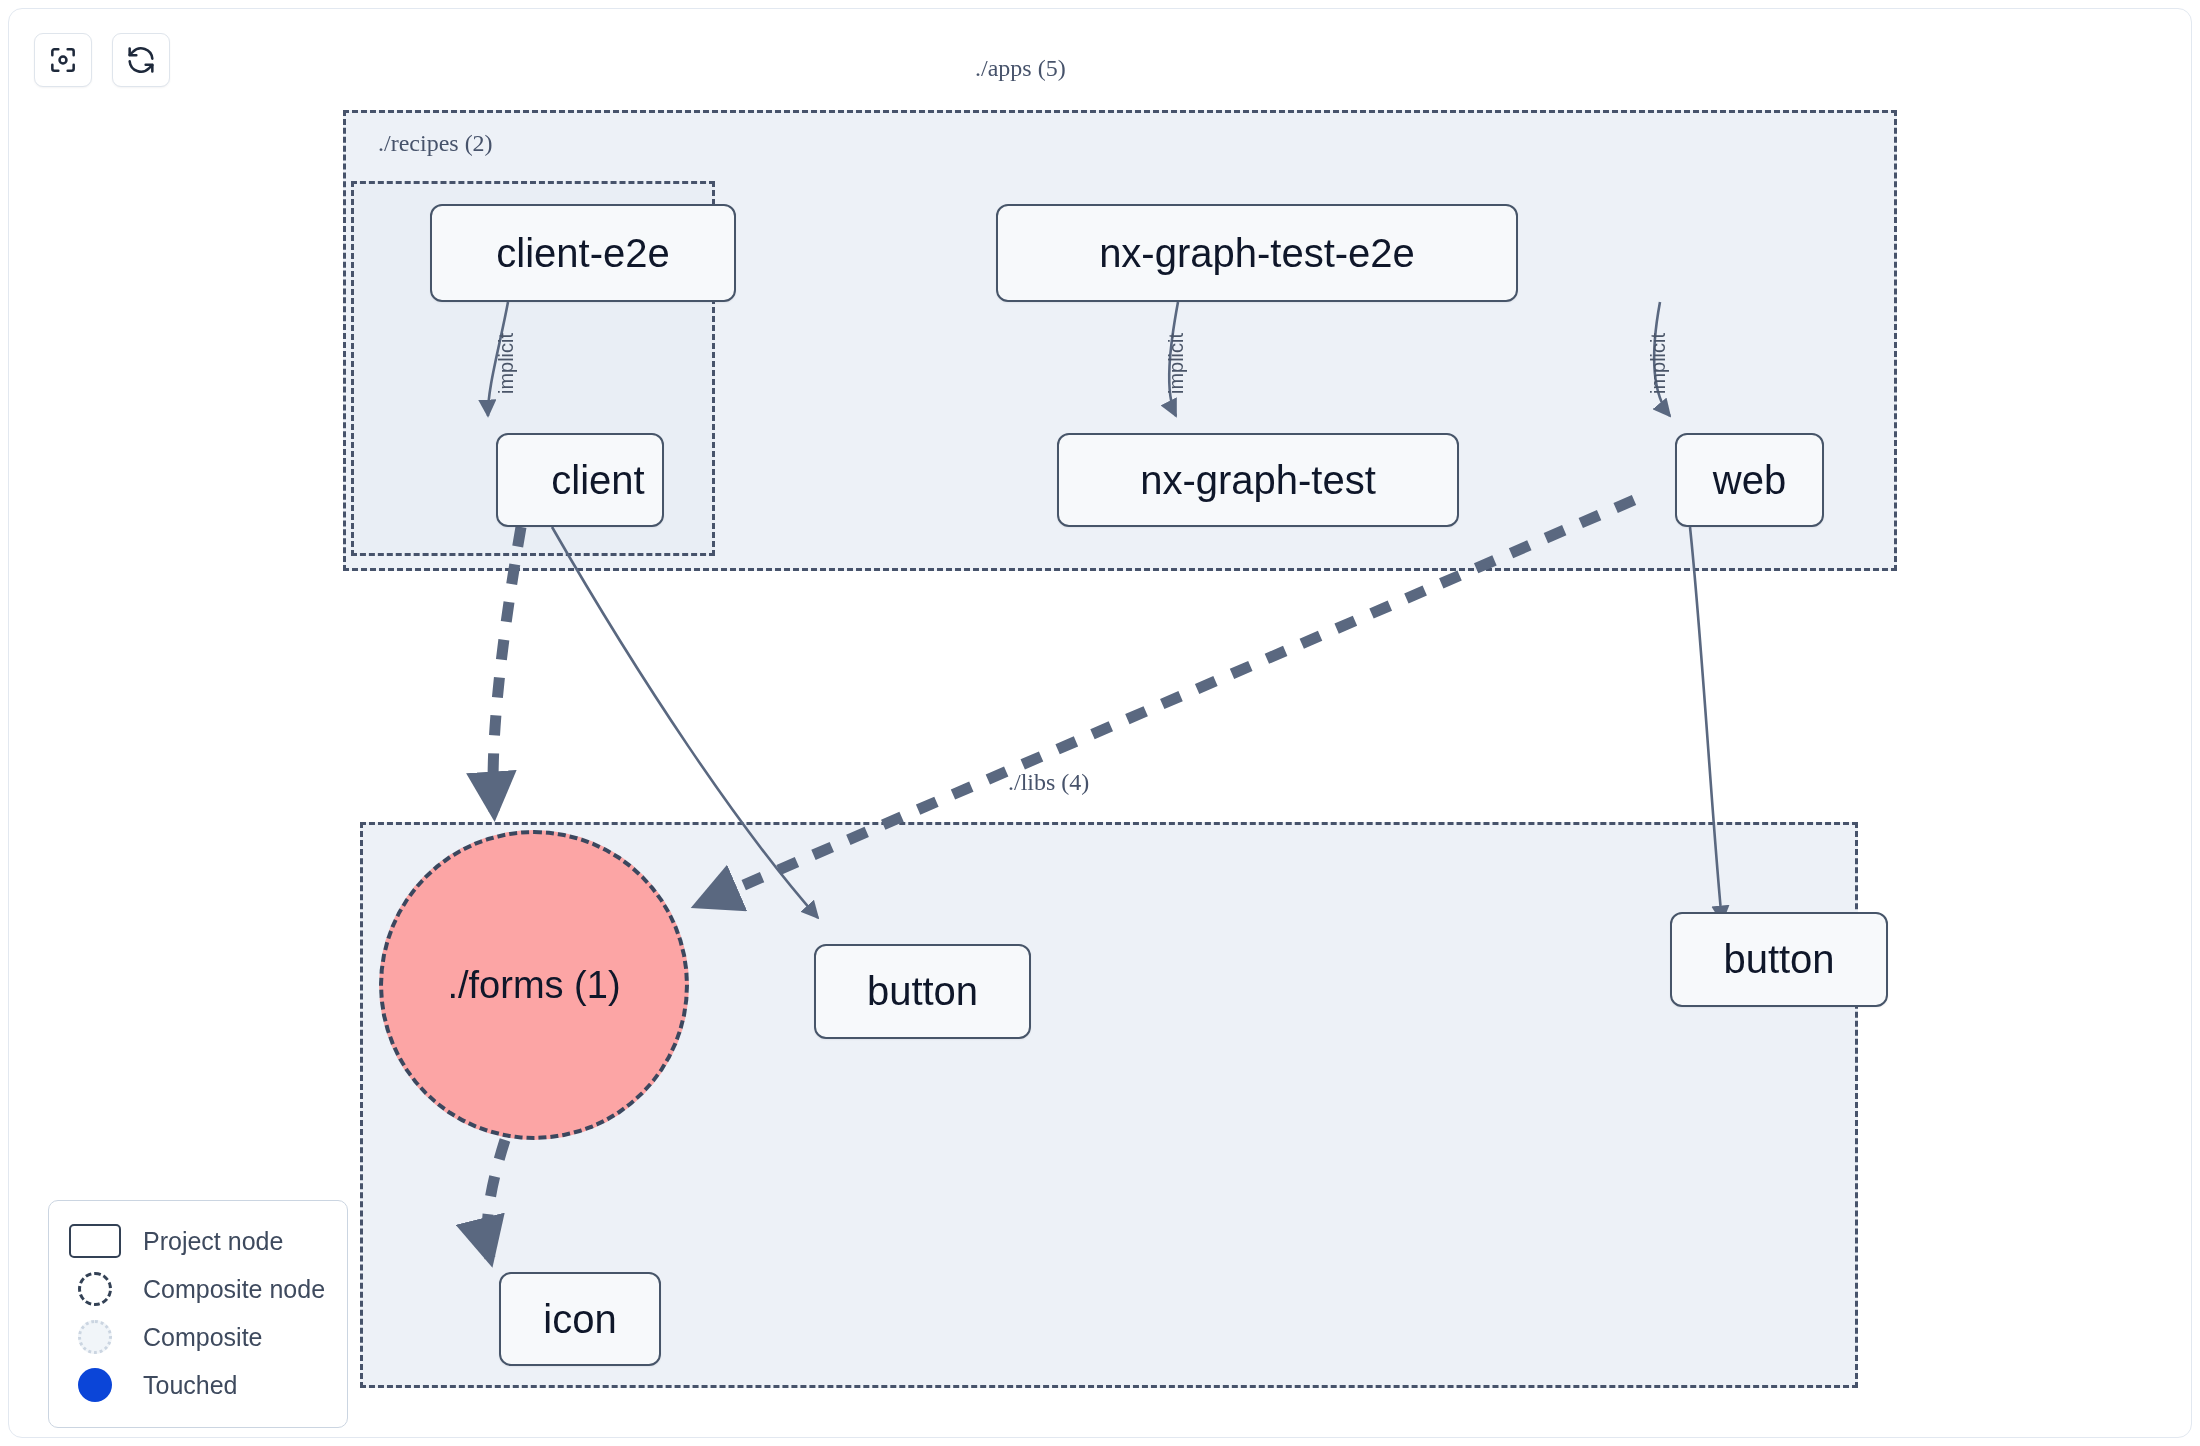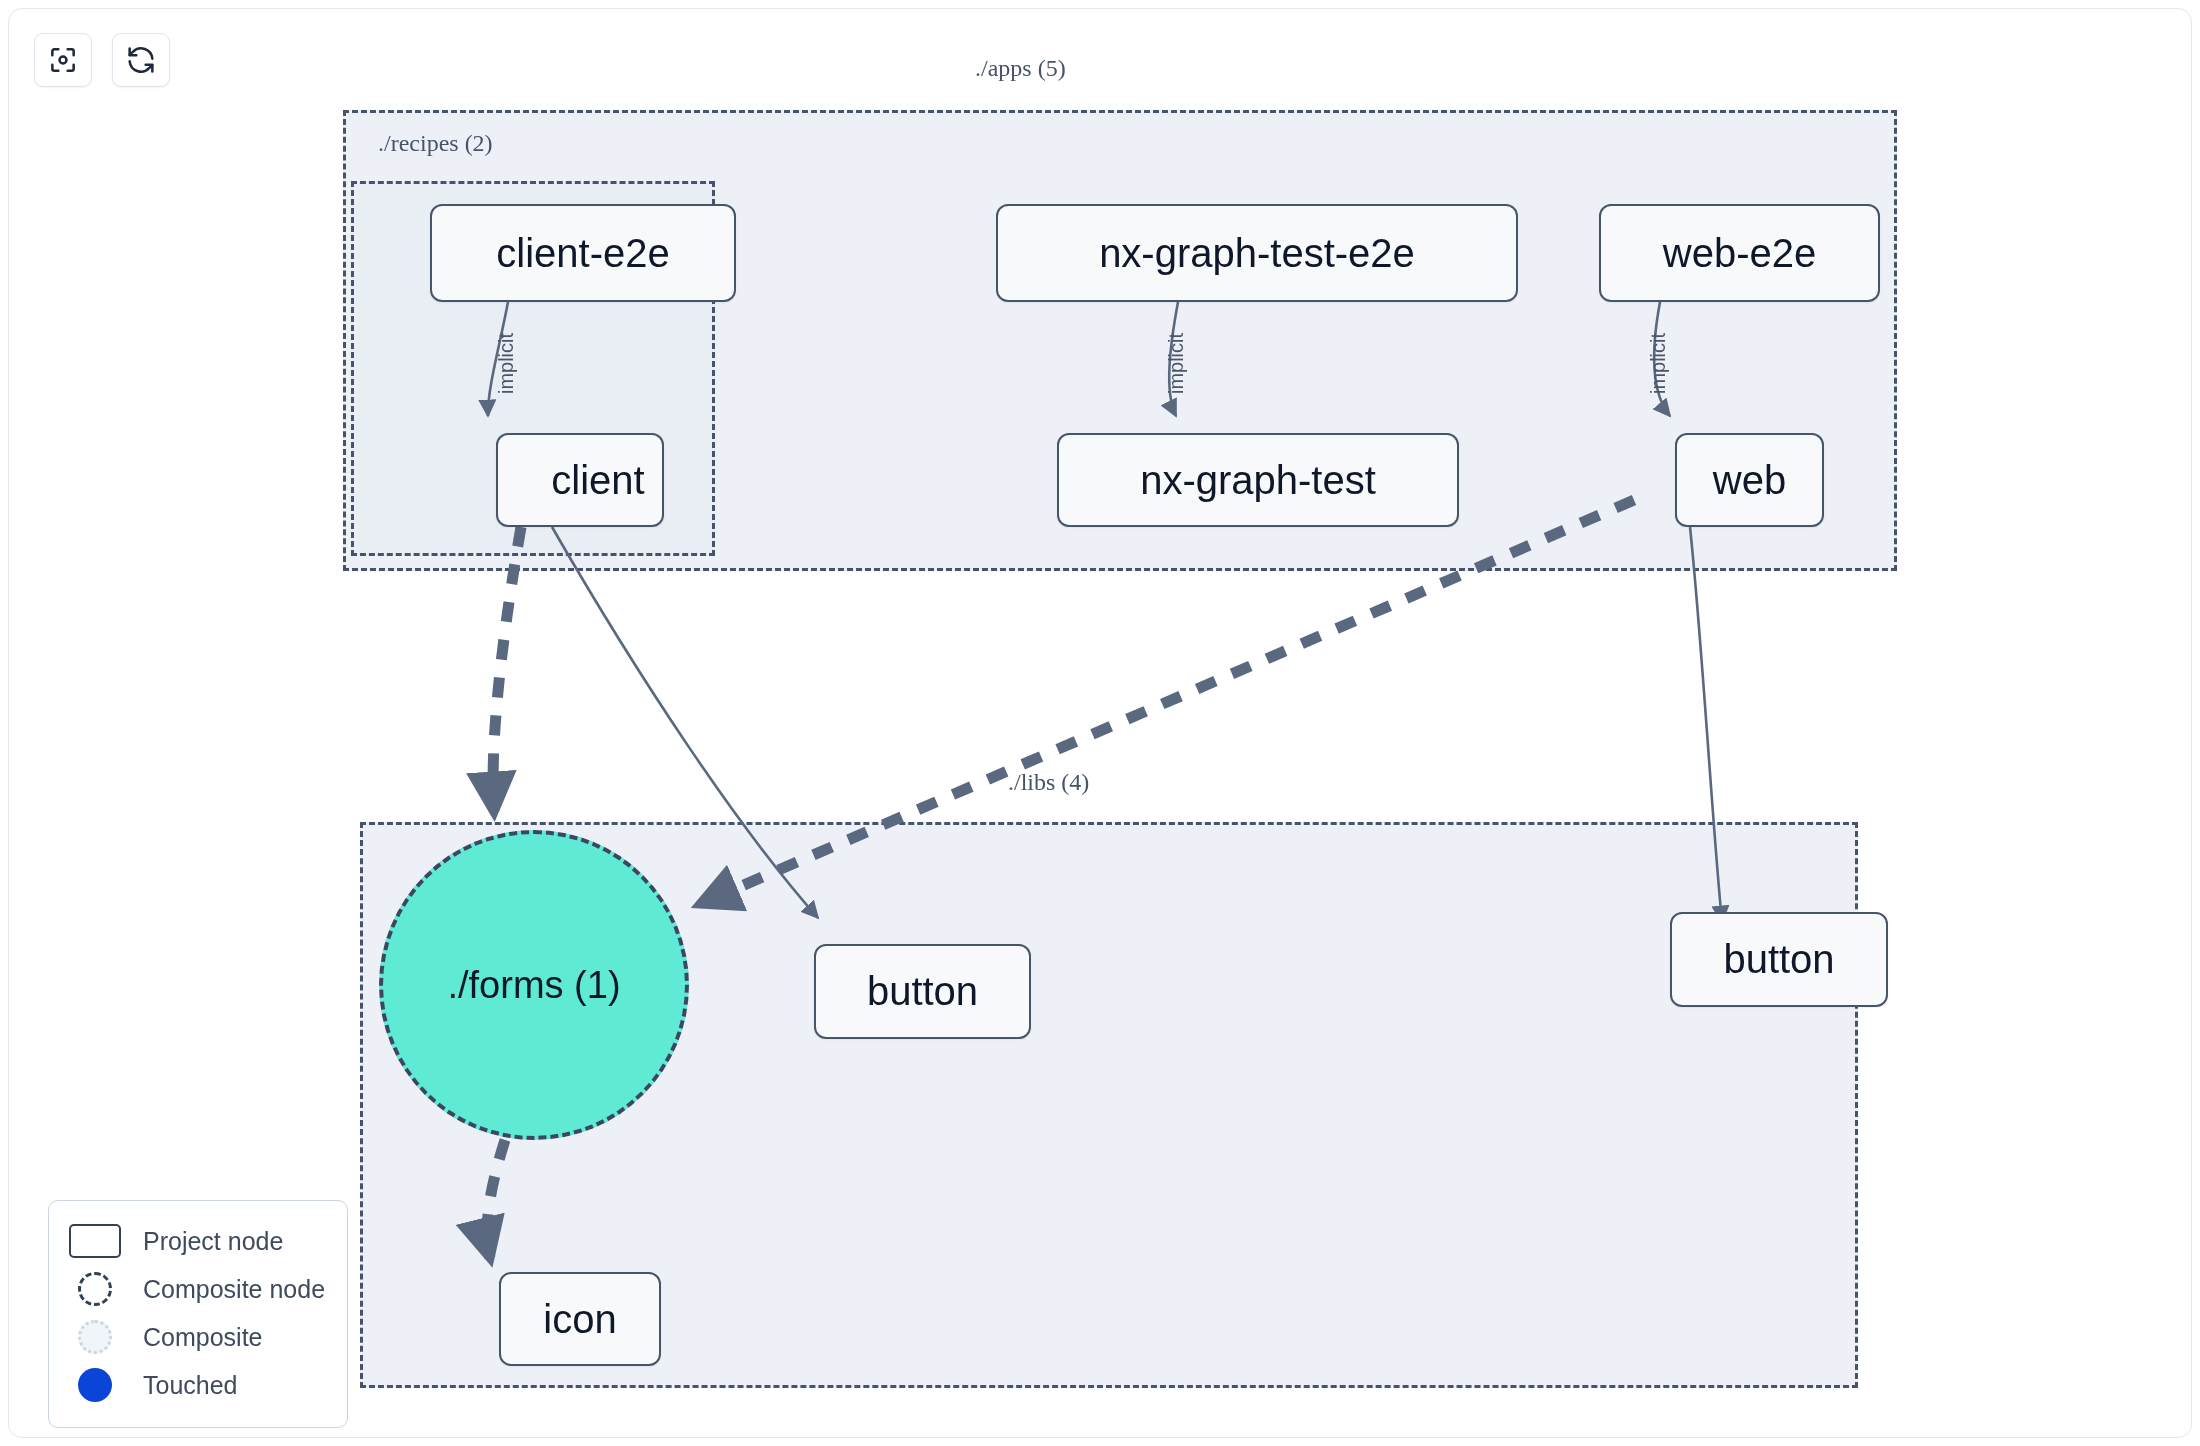--- a/index.html
+++ b/index.html
@@ -105,21 +105,21 @@
     cursor: pointer;
     z-index: 20;
     box-shadow: 0 1px 2px rgba(15,23,42,0.06);
     margin-left: 48px;
   }
 
   
   .composite-node {
     position: absolute;
     box-sizing: border-box;
-    background: #5eead4;
+    background: #fca5a5;
     border: 4px dashed #3b475e;
     border-radius: 50%;
     display: flex;
     align-items: center;
     justify-content: center;
     color: #0f172a;
     font-size: 38px;
     font-family: "Liberation Sans", sans-serif;
     white-space: nowrap;
     cursor: pointer;
@@ -267,21 +267,20 @@
     </svg>
 
     <div class="edge-label" style="left:461px; top:352px; width:90px; text-align:center;">implicit</div>
     <div class="edge-label" style="left:1131px; top:352px; width:90px; text-align:center;">implicit</div>
     <div class="edge-label" style="left:1613px; top:352px; width:90px; text-align:center;">implicit</div>
 
     <div class="node" style="left:382px; top:204px; width:306px; height:98px;">client-e2e</div>
 
     <div class="node" style="left:948px; top:204px; width:522px; height:98px;">nx-graph-test-e2e</div>
 
-    <div class="node" style="left:1551px; top:204px; width:281px; height:98px;">web-e2e</div>
 
     <div class="node" style="left:448px; top:433px; width:168px; height:94px;padding-left:36px;">client</div>
 
     <div class="node" style="left:1009px; top:433px; width:402px; height:94px;">nx-graph-test</div>
 
     <div class="node" style="left:1627px; top:433px; width:149px; height:94px;">web</div>
 
     <div class="composite-node" style="left:379px; top:830px; width:310px; height:310px;">./forms (1)</div>
 
     <div class="node" style="left:766px; top:944px; width:217px; height:95px;">button</div>

